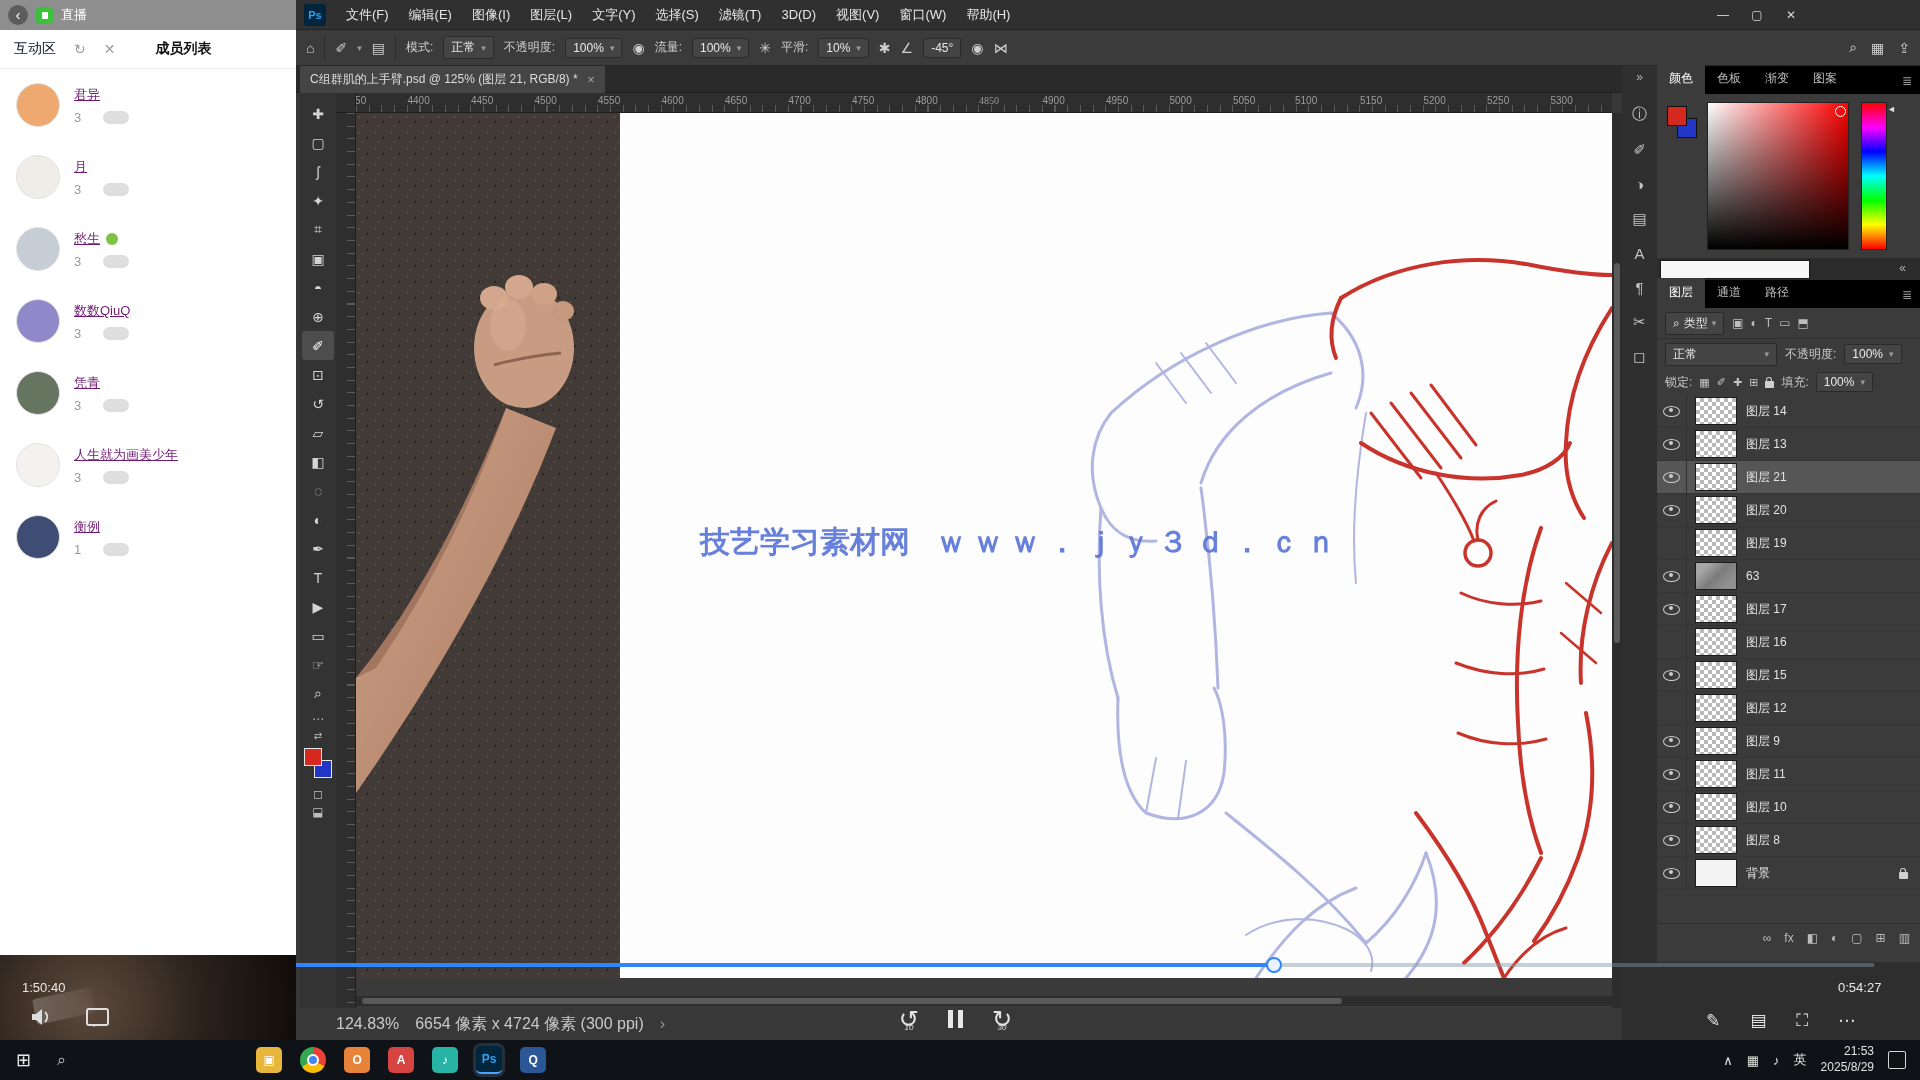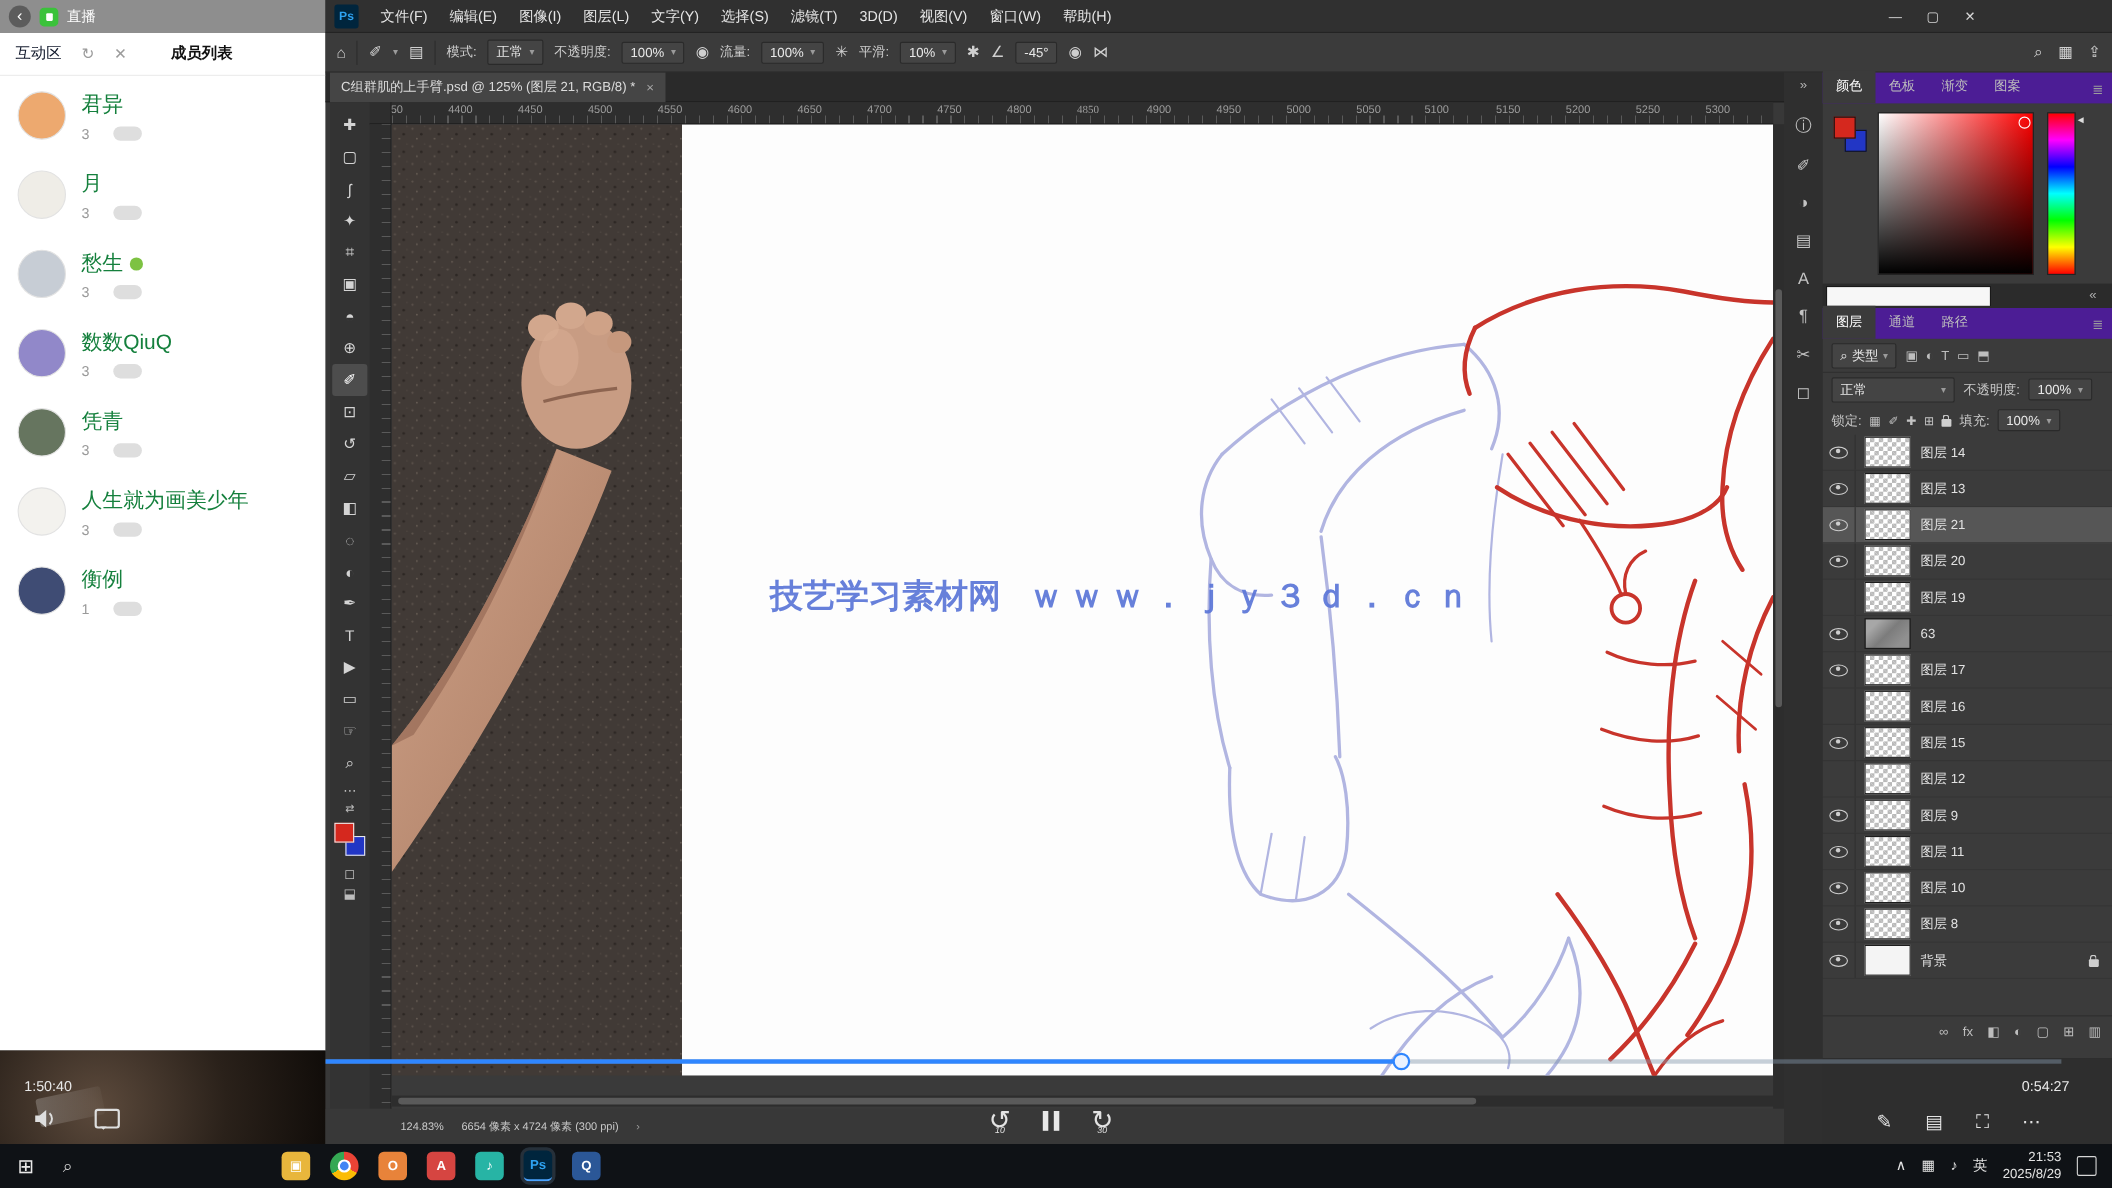--- a/index.html
+++ b/index.html
@@ -14,21 +14,21 @@
   .live-logo::after{content:"";position:absolute;left:6px;top:5px;width:6px;height:7px;background:#fff;border-radius:1px;}
   .live-title{color:#fff;font-size:13px;}
   .chat-panel{left:0;top:30px;width:296px;height:925px;background:#ffffff;box-sizing:border-box;}
   .chat-tabs{height:38px;border-bottom:1px solid #ececec;display:flex;align-items:center;padding:0 14px;gap:18px;}
   .chat-tab{font-size:14px;color:#0f172a;}
   .chat-tab.members{font-weight:bold;color:#111;margin-left:22px;}
   .mini-icon{color:#9b9b9b;font-size:14px;}
   .member-row{display:flex;align-items:center;height:72px;padding:0 0 0 16px;}
   .avatar{width:42px;height:42px;border-radius:50%;border:1px solid #e2e2e2;flex:none;}
   .member-main{margin-left:14px;display:flex;flex-direction:column;gap:6px;}
-  .member-name{font-size:19px;color:#15803d;max-width:210px;white-space:nowrap;overflow:hidden;}
+  .member-name{font-size:13px;color:#701a75;max-width:210px;white-space:nowrap;overflow:hidden;text-decoration:underline;}
   .member-sub{display:flex;align-items:center;gap:22px;}
   .member-count{font-size:13px;color:#9a9a9a;}
   .member-pill{width:26px;height:13px;border-radius:7px;background:#dedede;}
   .member-tag{display:none;width:12px;height:12px;border-radius:50%;margin-left:6px;vertical-align:middle;}
   .member-tag.green{display:inline-block;background:#7dc242;}
   
   .webcam{left:0;top:955px;width:296px;height:85px;background:
      radial-gradient(circle at 30% 60%, #5c4a3c 0%, #2a211a 55%, #100c09 100%);}
   .webcam::after{content:"";position:absolute;left:34px;top:38px;width:60px;height:26px;
      background:linear-gradient(100deg,rgba(255,255,255,.45),rgba(255,255,255,.05));
@@ -76,28 +76,28 @@
   
   .canvas-area{left:356px;top:113px;width:1256px;height:895px;background:#3c3c3c;overflow:hidden;}
   .pasteboard-bottom{position:absolute;left:0;top:865px;width:1256px;height:30px;background:#3a3a3a;}
   .watermark{left:700px;top:522px;font-size:30px;font-weight:bold;color:#5b76d8;opacity:.92;white-space:nowrap;}
   .watermark .url{margin-left:26px;letter-spacing:7px;}
   .vscroll{left:1612px;top:113px;width:10px;height:895px;background:#2d2d2d;}
   .vscroll .thumb{position:absolute;left:2px;top:150px;width:6px;height:380px;background:#5a5a5a;border-radius:3px;}
   .hscroll{left:356px;top:996px;width:1256px;height:10px;background:#2d2d2d;}
   .hscroll .thumb{position:absolute;left:6px;top:2px;width:980px;height:6px;background:#5a5a5a;border-radius:3px;}
   .ps-status{left:296px;top:1008px;width:1326px;height:32px;background:#383838;display:flex;align-items:center;gap:16px;
-     padding-left:68px;color:#c9c9c9;font-size:10px;box-sizing:border-box;}
+     padding-left:40px;color:#c9c9c9;font-size:16px;box-sizing:border-box;}
   
   .dock-strip{left:1622px;top:66px;width:35px;height:974px;background:#2f2f2f;display:flex;flex-direction:column;align-items:center;padding-top:4px;box-sizing:border-box;gap:17px;}
   .dock-expand{color:#b5b5b5;font-size:12px;margin-bottom:4px;}
   .dock-icon{color:#c3c3c3;font-size:15px;}
   .panels-col{left:1657px;top:66px;width:263px;height:974px;background:#2b2b2b;}
   .panel{position:absolute;left:0;width:263px;background:#3b3b3b;}
-  .ptabbar{height:28px;background:#4c1d95;display:flex;align-items:flex-end;}
+  .ptabbar{height:28px;background:#000000;display:flex;align-items:flex-end;}
   .ptab{padding:6px 12px 7px;font-size:12px;color:#bdbdbd;}
   .ptab.active{background:#3b3b3b;color:#ffffff;}
   .pmenu{margin-left:auto;color:#9d9d9d;font-size:12px;padding:6px 8px;}
   
   .color-body{position:relative;height:164px;}
   .cp-fg{position:absolute;left:10px;top:12px;width:18px;height:18px;background:#d5281e;border:1px solid #111;z-index:2;}
   .cp-bg{position:absolute;left:20px;top:24px;width:18px;height:18px;background:#2236c5;border:1px solid #111;}
   .cp-field{position:absolute;left:50px;top:8px;width:140px;height:146px;border:1px solid #222;
      background:linear-gradient(to bottom,rgba(0,0,0,0),#000),linear-gradient(to right,#fff,#ff0000);}
   .cp-ring{position:absolute;left:178px;top:12px;width:9px;height:9px;border:1.5px solid #fff;border-radius:50%;}

